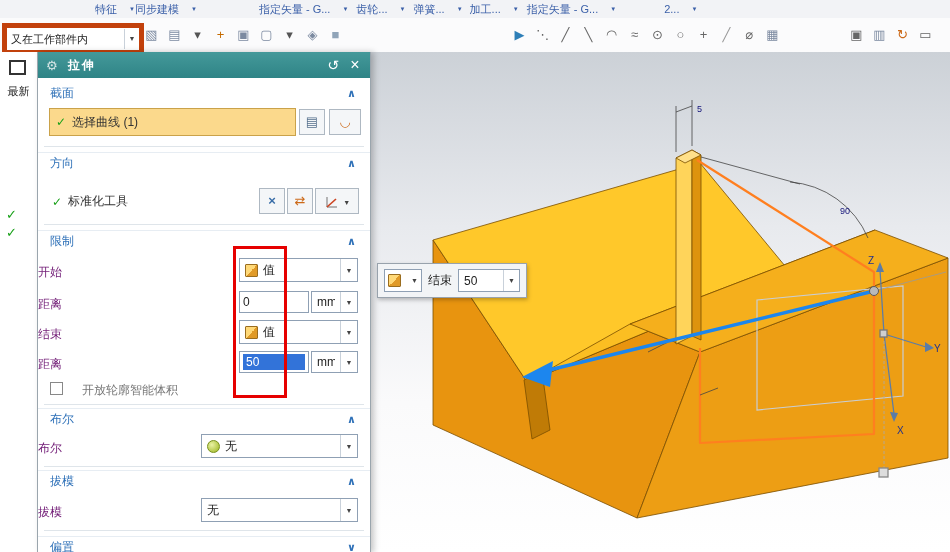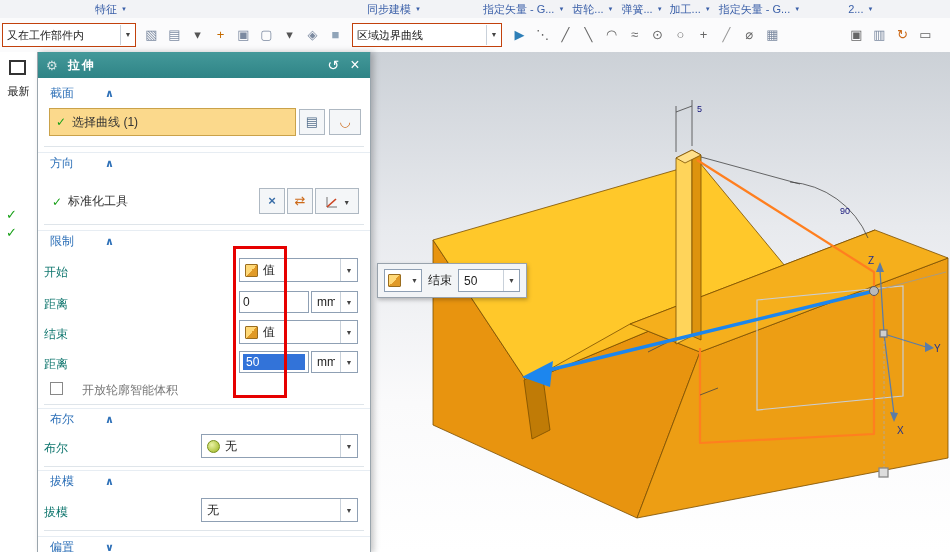--- a/index.html
+++ b/index.html
@@ -1,30 +1,30 @@
 <!DOCTYPE html>
 <html style="--header-teal: #2f8486; --highlight-yellow: #fbd98c; --annotation-red: #e60000; --section-blue: #2f71b8; --check-green: #18a018; --arrow-blue: #1c86ee; --model-orange: #f0a014; --model-bright-yellow: #ffc82a; --sketch-orange: #ff7f1f;"><head>
 <meta charset="utf-8">
 <style>
   html,body{margin:0;padding:0;background:#888;}
   body{font-family:"Liberation Sans","DejaVu Sans",sans-serif;}
   .stage{position:relative;width:950px;height:552px;background:#fff;overflow:hidden;margin:0 auto;}
 
   
   .ribbon{position:absolute;top:0;left:0;width:950px;height:18px;background:#f2f3f6;border-bottom:1px solid #e2e2e2;display:flex;align-items:center;overflow:hidden;white-space:nowrap;}
-  .rtab{display:inline-flex;align-items:center;gap:4px;font-size:11px;color:#3a5fa8;cursor:default;}
+  .rtab{display:inline-flex;align-items:center;gap:12px;font-size:11px;color:#3a5fa8;cursor:default;}
   .rcaret{font-size:6px;color:#3a5fa8;}
-  .rtab:nth-child(1){margin-left:95px}.rtab:nth-child(2){margin-left:240px}
+  .rtab:nth-child(1){margin-left:95px}.rtab:nth-child(2){}
   .rtab:nth-child(3){margin-left:62px}.rtab:nth-child(4){margin-left:8px}
   .rtab:nth-child(5){margin-left:8px}.rtab:nth-child(6){margin-left:7px}
   .rtab:nth-child(7){margin-left:8px}.rtab:nth-child(8){margin-left:48px}
 
   
   .toolbar2{position:absolute;top:18px;left:0;width:950px;height:34px;background:#fbfbfc;border-bottom:1px solid #c8c8c8;}
-  .combo{position:absolute;top:5px;height:22px;background:#fff;border:1px solid #c2410c;display:flex;align-items:center;font-size:11px;color:#222;}
+  .combo{position:absolute;top:5px;height:22px;background:#fff;border:5px solid #c2410c;display:flex;align-items:center;font-size:11px;color:#222;}
   .combo .combo-text{flex:1;padding:0 4px;overflow:hidden;white-space:nowrap;}
   .combo .combo-caret{width:14px;text-align:center;font-size:7px;color:#444;border-left:1px solid #c9d1da;line-height:20px;}
   .scope{left:2px;width:132px;}
   .curve{left:352px;width:148px;}
   .strip{position:absolute;top:4px;display:flex;}
   .strip-left{left:140px;}
   .strip-mid{left:508px;}
   .strip-far{left:845px;}
   .tb-icon{width:23px;height:25px;line-height:25px;text-align:center;font-size:13px;color:#667;cursor:default;}
 
@@ -39,28 +39,28 @@
   .rail-check{position:absolute;left:6px;font-size:13px;font-weight:bold;color:var(--check-green,#18a018);}
 
   
   .dialog{position:absolute;left:37px;top:52px;width:332px;height:500px;background:#fff;border:1px solid #9aa5ad;border-top:none;box-shadow:3px 0 6px rgba(0,0,0,.22);z-index:10;overflow:hidden;}
   .dlg-header{position:absolute;left:0;top:0;right:0;height:26px;background:linear-gradient(180deg,#44999a,var(--header-teal,#2f8486));color:#fff;display:flex;align-items:center;}
   .dlg-gear{margin-left:8px;font-size:13px;color:#d5e6e6;}
   .dlg-title{margin-left:10px;font-size:12px;font-weight:bold;letter-spacing:2px;}
   .dlg-hbtn{width:22px;text-align:center;font-size:14px;color:#fff;cursor:default;}
   .dlg-hbtn.close{margin-right:4px;font-size:16px;}
   .dlg-hbtn.reset{margin-left:auto;}
-  .sec-head{position:absolute;left:0;right:0;height:22px;display:flex;align-items:center;padding:0 14px 0 12px;font-size:12px;color:var(--section-blue,#2f71b8);border-top:1px solid #e7edf3;box-sizing:border-box;gap:31px;}
+  .sec-head{position:absolute;left:0;right:0;height:22px;display:flex;align-items:center;justify-content:space-between;padding:0 14px 0 12px;font-size:12px;color:var(--section-blue,#2f71b8);border-top:1px solid #e7edf3;box-sizing:border-box;}
   .sec-head.first{border-top:none;}
   .chev{font-size:11px;font-weight:bold;color:var(--section-blue,#2f71b8);}
   .divider{position:absolute;left:6px;right:6px;height:1px;background:#dfe5ea;}
   .check{color:var(--check-green,#18a018);font-weight:bold;}
   .sel-field{position:absolute;left:11px;top:56px;width:247px;height:28px;background:var(--highlight-yellow,#fbd98c);border:1px solid #caa24a;display:flex;align-items:center;gap:6px;padding:0 6px;box-sizing:border-box;font-size:12px;color:#333;}
   .sq-btn{position:absolute;width:26px;height:26px;border:1px solid #aeb8c2;background:#f4f6f8;text-align:center;line-height:24px;font-size:13px;cursor:default;box-sizing:border-box;}
-  .row-label{position:absolute;left:6px;font-size:12px;color:#0f766e;}
+  .row-label{position:absolute;left:0;font-size:12px;color:#701a75;}
   .row-check-label{position:absolute;left:14px;font-size:12px;color:#333;display:flex;gap:6px;align-items:center;}
   .combo2{position:absolute;height:24px;background:#fff;border:1px solid #8fa0b4;display:flex;align-items:center;gap:5px;padding-left:5px;box-sizing:border-box;font-size:12px;color:#222;}
   .combo2 .c2-text{flex:1;white-space:nowrap;overflow:hidden;}
   .combo2 .c2-caret{width:16px;align-self:stretch;display:flex;align-items:center;justify-content:center;font-size:7px;color:#444;border-left:1px solid #c9d1da;}
   .ufield{position:absolute;height:22px;background:#fff;border:1px solid #8fa0b4;display:flex;align-items:center;padding:0 3px;box-sizing:border-box;font-size:12px;color:#222;}
   .ufield .sel-text{flex:1;background:#3273d9;color:#fff;padding:1px 3px;}
   .mini-cube{width:11px;height:11px;background:linear-gradient(135deg,#ffd978 0 50%,#e09a28 50% 100%);border:1px solid #9a6d1f;border-radius:1px;display:inline-block;flex:none;}
   .bool-icon{width:11px;height:11px;border-radius:50%;background:radial-gradient(circle at 35% 35%,#eaf2a4,#9ab41e);border:1px solid #77901a;display:inline-block;flex:none;}
   .cb{position:absolute;width:13px;height:13px;border:1px solid #888;background:#fff;box-sizing:border-box;}
 
@@ -124,24 +124,20 @@
         <span class="tb-icon" style="color: rgb(124, 138, 160);">▧</span>
         <span class="tb-icon" style="color: rgb(124, 138, 160);">▤</span>
         <span class="tb-icon" style="color: rgb(85, 85, 85);">▾</span>
         <span class="tb-icon" style="color: rgb(196, 106, 0);">+</span>
         <span class="tb-icon" style="color: rgb(124, 138, 160);">▣</span>
         <span class="tb-icon" style="color: rgb(124, 138, 160);">▢</span>
         <span class="tb-icon" style="color: rgb(85, 85, 85);">▾</span>
         <span class="tb-icon" style="color: rgb(124, 138, 160);">◈</span>
         <span class="tb-icon" style="color: rgb(144, 164, 184);">■</span>
       </span>
-    <div class="combo curve">
-      <span class="combo-text">区域边界曲线</span>
-      <span class="combo-caret">▼</span>
-    </div>
     <span class="strip strip-mid">
         <span class="tb-icon" style="color: rgb(46, 127, 184);">▶</span>
         <span class="tb-icon" style="color: rgb(102, 102, 102);">⋱</span>
         <span class="tb-icon" style="color: rgb(102, 102, 102);">╱</span>
         <span class="tb-icon" style="color: rgb(102, 102, 102);">╲</span>
         <span class="tb-icon" style="color: rgb(102, 102, 102);">◠</span>
         <span class="tb-icon" style="color: rgb(102, 102, 102);">≈</span>
         <span class="tb-icon" style="color: rgb(102, 102, 102);">⊙</span>
         <span class="tb-icon" style="color: rgb(102, 102, 102);">○</span>
         <span class="tb-icon" style="color: rgb(102, 102, 102);">+</span>

